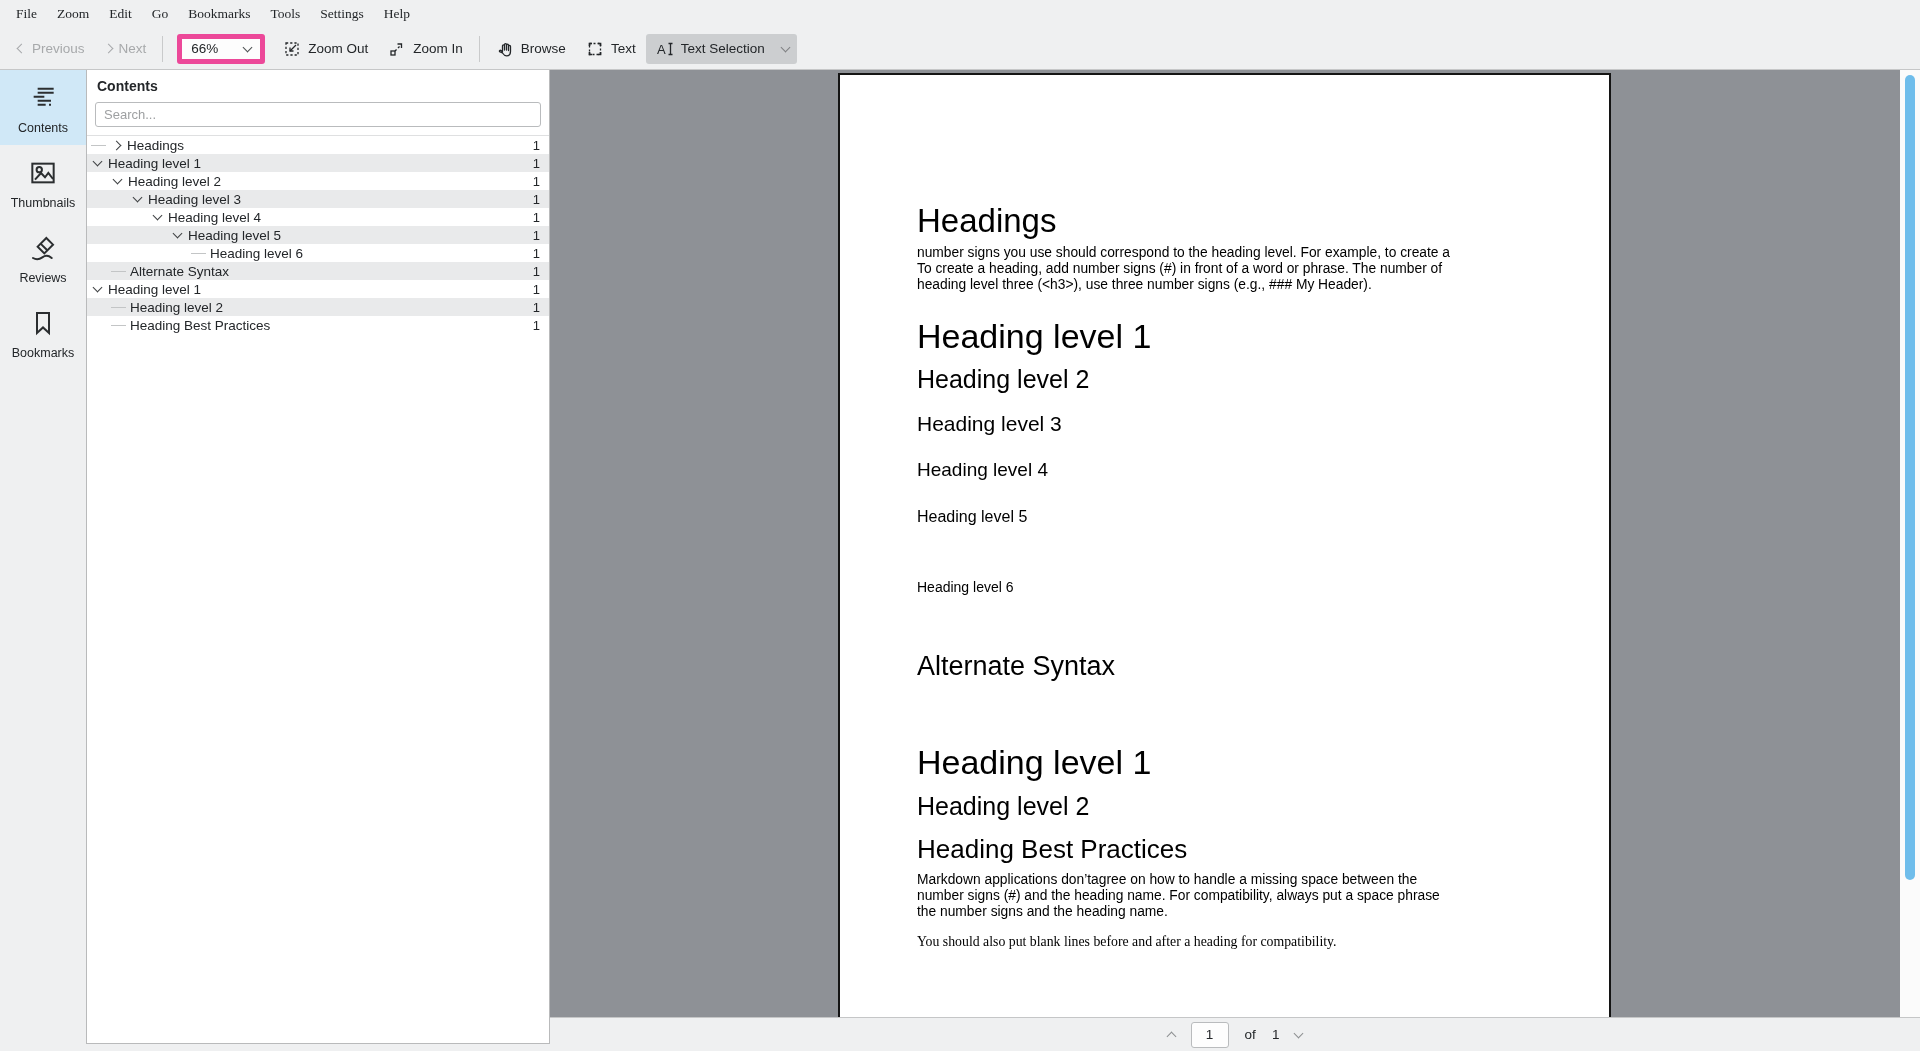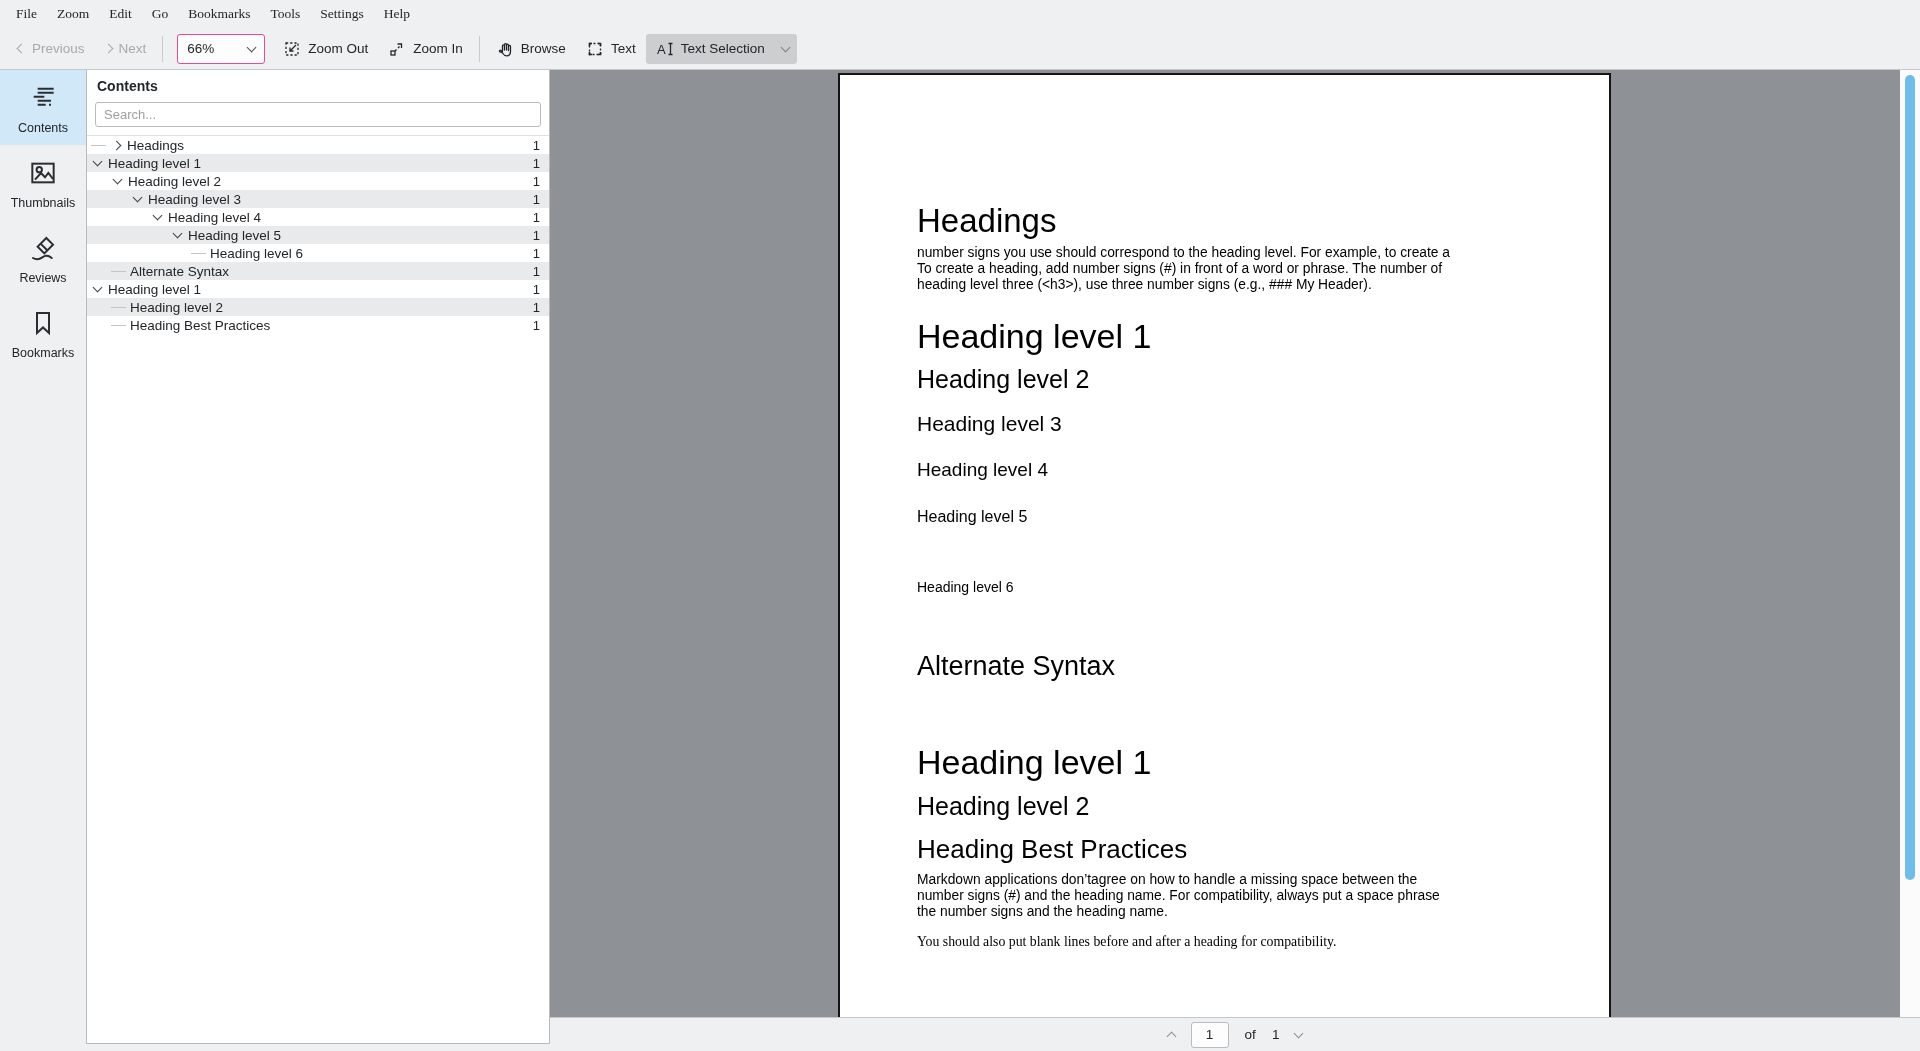--- a/index.html
+++ b/index.html
@@ -15,21 +15,21 @@
   .toolbar { height:42px; background:#eff0f1; border-bottom:1px solid #c6c7c8; display:flex; align-items:center; padding:0 8px; flex:0 0 auto; }
   .tbtn { display:flex; align-items:center; gap:7px; font-size:13.5px; padding:6px 10px; border-radius:3px; color:#232629; }
   .tbtn.disabled { color:#a7a9ab; }
   .tbtn.active { background:#ccced0; padding-right:8px; }
   .tsep { width:1px; height:26px; background:#c9cacb; margin:0 6px; }
   .chev { display:inline-block; width:7px; height:7px; border-right:1.6px solid currentColor; border-bottom:1.6px solid currentColor; }
   .chev.right { transform:rotate(-45deg); }
   .chev.left  { transform:rotate(135deg); }
   .chev.down  { transform:rotate(45deg); margin-top:-3px; }
   .chev.up    { transform:rotate(-135deg); margin-top:4px; }
-  .combo { width:88px; height:30px; background:#fdfdfd; border:1px solid #ec4899; border-radius:3px; display:flex; align-items:center; padding:0 9px; margin:0 8px; font-size:13.5px; }
+  .combo { width:88px; height:30px; background:#fdfdfd; border:5px solid #ec4899; border-radius:3px; display:flex; align-items:center; padding:0 9px; margin:0 8px; font-size:13.5px; }
   .combo .chev { margin-left:auto; color:#4d5052; }
   .ticon { width:18px; height:18px; flex:0 0 auto; }
   .ticon svg { width:18px; height:18px; stroke:#232629; fill:none; stroke-width:1.3; }
   .tbtn .drop { margin-left:10px; color:#7f8183; }
 
   
   .main { flex:1; display:flex; min-height:0; }
 
   
   .sidebar { width:86px; background:#eff0f1; flex:0 0 auto; padding-top:0; }

